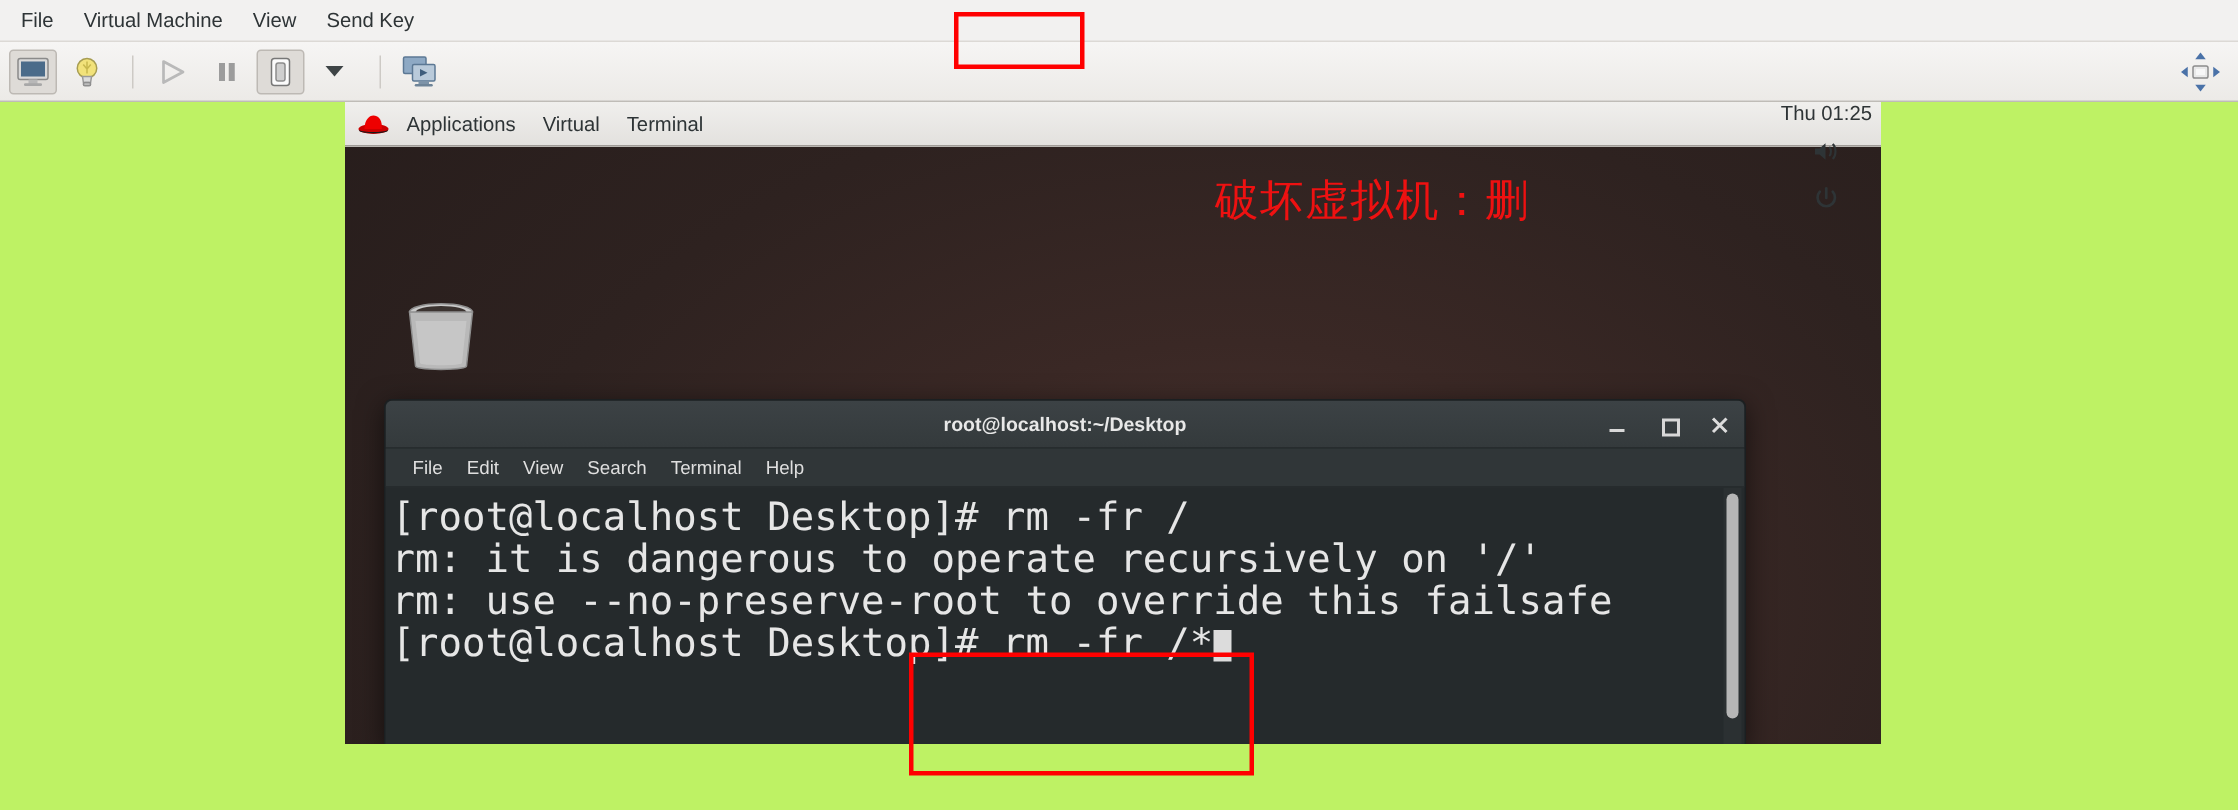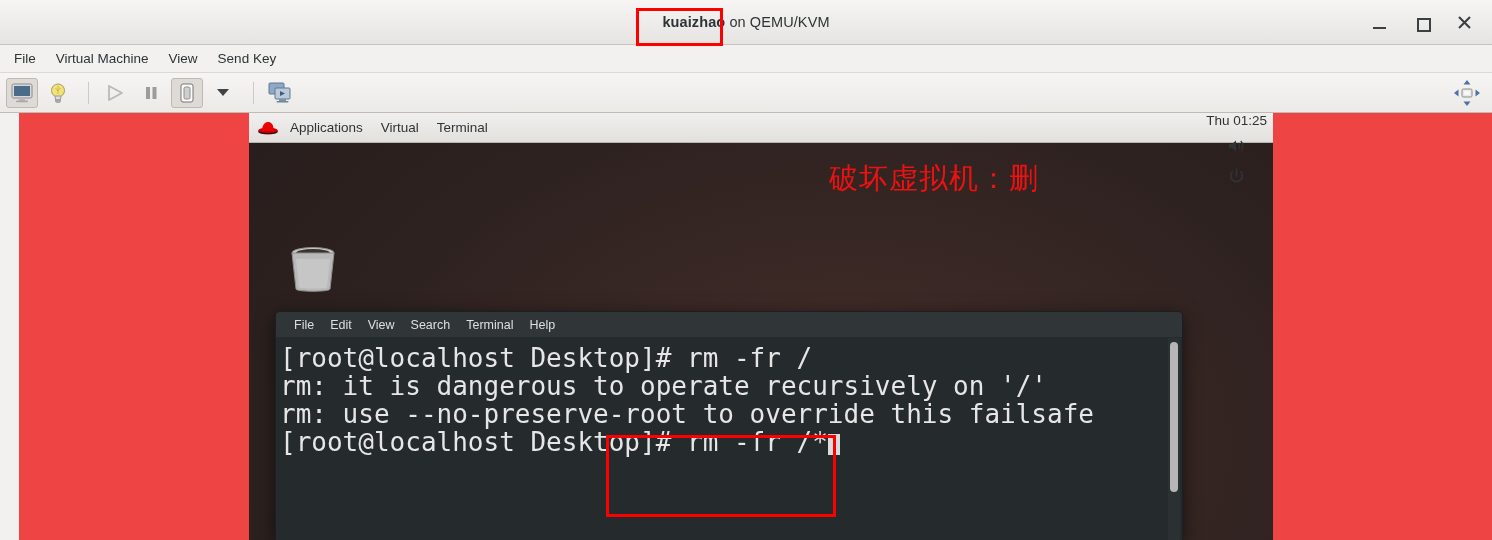--- a/index.html
+++ b/index.html
@@ -93,24 +93,23 @@
   }
   #fullscreen-btn {
     position: absolute; right: 10px; top: 50%;
     transform: translateY(-50%);
     width: 30px; height: 30px; cursor: pointer;
   }
 
   
   #vm-viewport {
     flex: 1 1 auto;
-    background: #ef4444;
+    background: #bef264;
     position: relative;
     overflow: hidden;
-    margin-left: 19px;
   }
   #vm-screen {
     position: absolute;
     left: 230px; top: 0;
     width: 1024px; height: 428px;
     overflow: hidden;
     background: radial-gradient(ellipse 900px 620px at 58% 78%, #4a3330 0%, #3a2825 28%, #2e2220 55%, #241b1a 100%);
   }
 
   
@@ -243,32 +242,20 @@
     z-index: 50;
   }
   #annot-title { left: 636px; top: 8px; width: 87px; height: 38px; }
   #annot-cmd   { left: 606px; top: 435px; width: 230px; height: 82px; }
 </style>
 </head>
 <body>
 
 <div id="vm-window">
 
-  <div id="titlebar">
-    <div id="titlebar-text"><span class="bold">kuaizhao</span><span> on QEMU/KVM</span></div>
-    <div class="win-controls">
-      <div class="win-ctrl ctrl-min"></div>
-      <div class="win-ctrl ctrl-max"></div>
-      <div class="win-ctrl">
-        <svg width="13" height="13" viewBox="0 0 13 13">
-          <path d="M1,1 L12,12 M12,1 L1,12" stroke="#3b4042" stroke-width="2.1" fill="none"></path>
-        </svg>
-      </div>
-    </div>
-  </div>
 
   <div id="menubar">
     <div class="menu-item">File</div>
     <div class="menu-item">Virtual Machine</div>
     <div class="menu-item">View</div>
     <div class="menu-item">Send Key</div>
   </div>
 
   <div id="toolbar">
     <div class="tb-btn active">
@@ -370,20 +357,32 @@
           <path d="M10,12 L14,48 C14,51 48,51 48,48 L52,12 Z" fill="#b9b9b9" stroke="#8e8e8e"></path>
           <path d="M14,18 L17,46 C17,48 45,48 45,46 L48,18 Z" fill="#d2d2d2" opacity=".55"></path>
         </svg>
       </div>
 
       <div id="warn-text">
         <div>破坏虚拟机：删</div>
       </div>
 
       <div id="terminal">
+        <div id="term-titlebar">
+          <span id="term-title">root@localhost:~/Desktop</span>
+          <div id="term-controls">
+            <span class="tctrl tctrl-min"></span>
+            <span class="tctrl tctrl-max"></span>
+            <span class="tctrl">
+              <svg width="11" height="11" viewBox="0 0 11 11">
+                <path d="M1,1 L10,10 M10,1 L1,10" stroke="#dcdcdc" stroke-width="2" fill="none"></path>
+              </svg>
+            </span>
+          </div>
+        </div>
         <div id="term-menubar">
           <span class="tmenu">File</span>
           <span class="tmenu">Edit</span>
           <span class="tmenu">View</span>
           <span class="tmenu">Search</span>
           <span class="tmenu">Terminal</span>
           <span class="tmenu">Help</span>
         </div>
         <div id="term-body">
           <div id="term-text"><span>[root@localhost Desktop]# rm -fr /</span>

